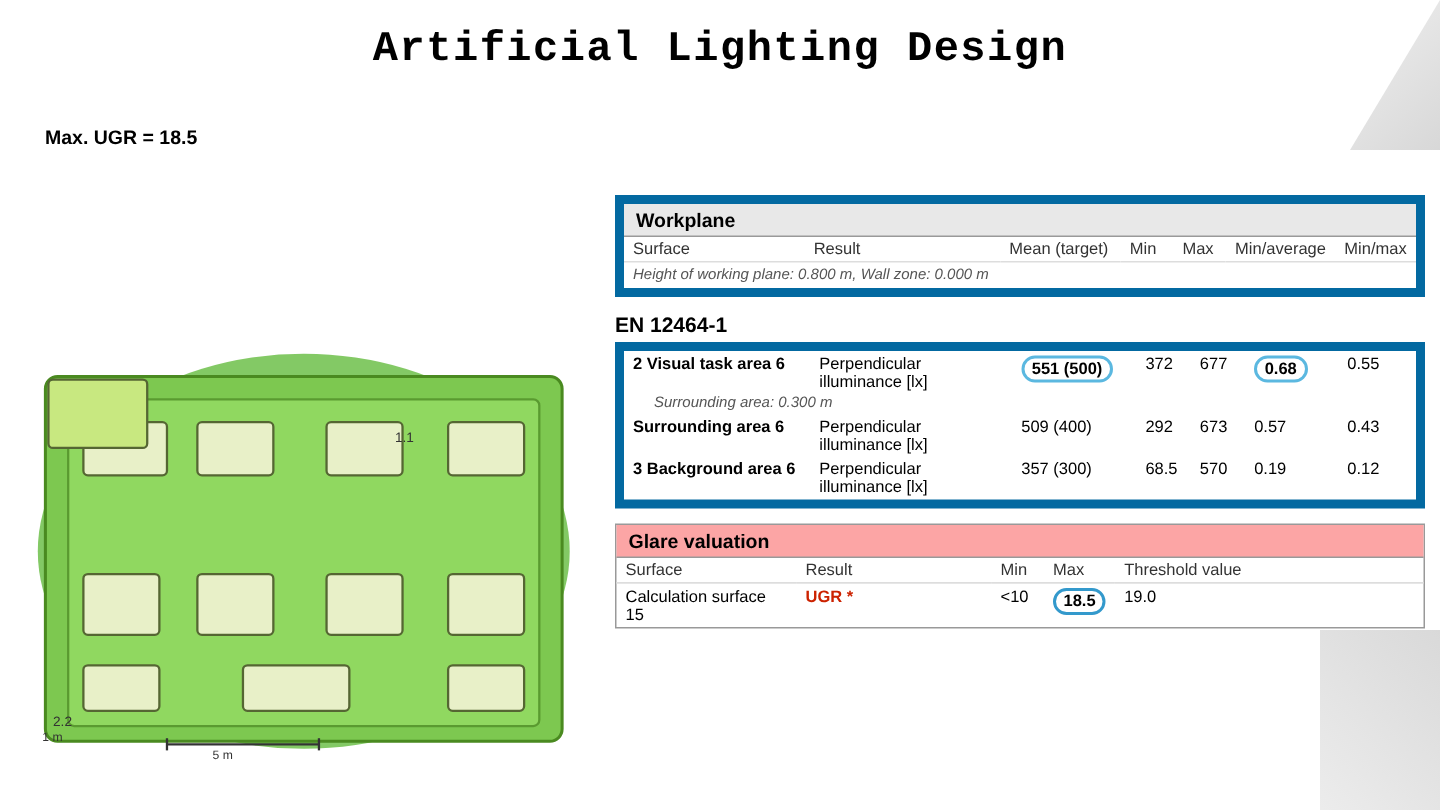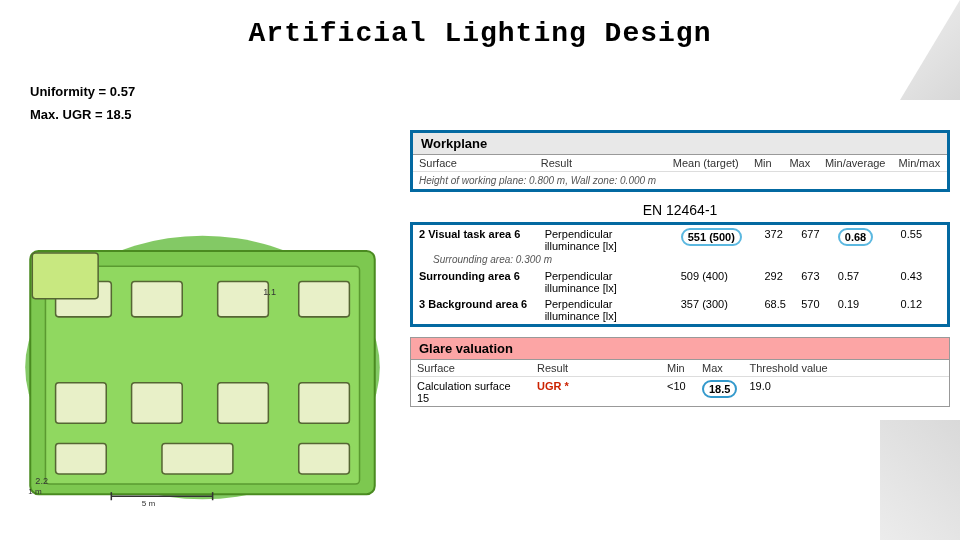--- a/index.html
+++ b/index.html
@@ -55,21 +55,21 @@
     
     .right-panel {
       position: absolute;
       left: 410px;
       top: 130px;
       width: 540px;
     }
 
     
     .section-box {
-      border: 3px solid #0369a1;
+      border: 6px solid #0369a1;
       margin-bottom: 10px;
       background: #fff;
     }
 
     .section-header {
       background: #e8e8e8;
       font-weight: bold;
       font-size: 13px;
       padding: 3px 8px;
       border-bottom: 1px solid #999;
@@ -120,24 +120,23 @@
       font-style: italic;
       font-size: 10px;
       padding-top: 0;
       padding-bottom: 3px;
       margin-left: 16px;
     }
 
     
     .en-header {
       font-size: 14px;
-      font-weight: normal;
+      font-weight: bold;
       margin-bottom: 4px;
       margin-top: 8px;
-      text-align: center;
     }
 
     
     .glare-box {
       border: 1px solid #999;
       margin-top: 8px;
     }
 
     .glare-header {
       background: #fca5a5;
@@ -177,21 +176,20 @@
 </head>
 <body>
 
 <div class="bg-top-right"></div>
 <div class="bg-bottom-right"></div>
 
 <div class="title">Artificial Lighting Design</div>
 
 <div class="left-panel">
   <div class="stats">
-    <div>Uniformity = 0.57</div>
     <div>Max. UGR = 18.5</div>
   </div>
 </div>
 
 <div class="floorplan">
   <svg viewBox="0 0 380 285" xmlns="http://www.w3.org/2000/svg">
 
     <ellipse cx="190" cy="145" rx="175" ry="130" fill="#6dbf4a" opacity="0.85"></ellipse>
 
     <ellipse cx="190" cy="145" rx="155" ry="115" fill="#8ed45a" opacity="0.7"></ellipse>

